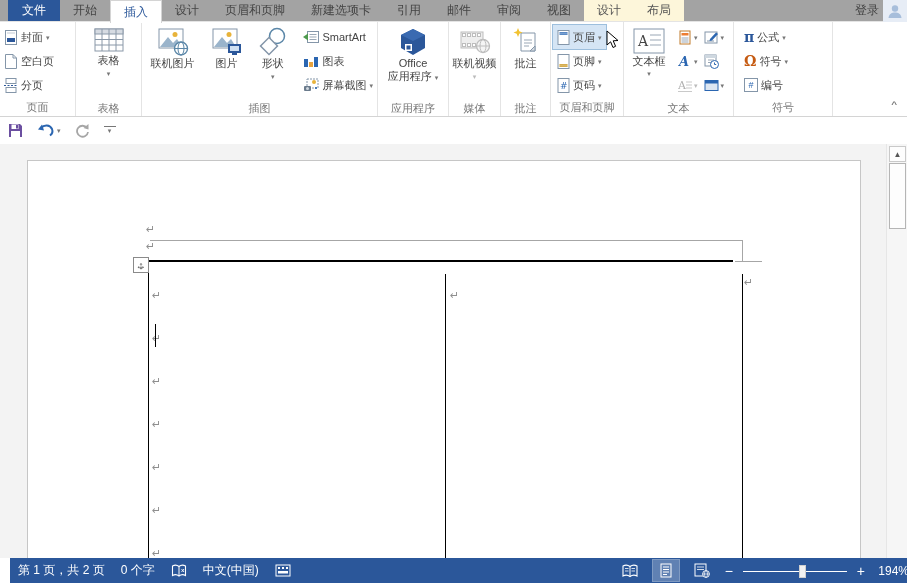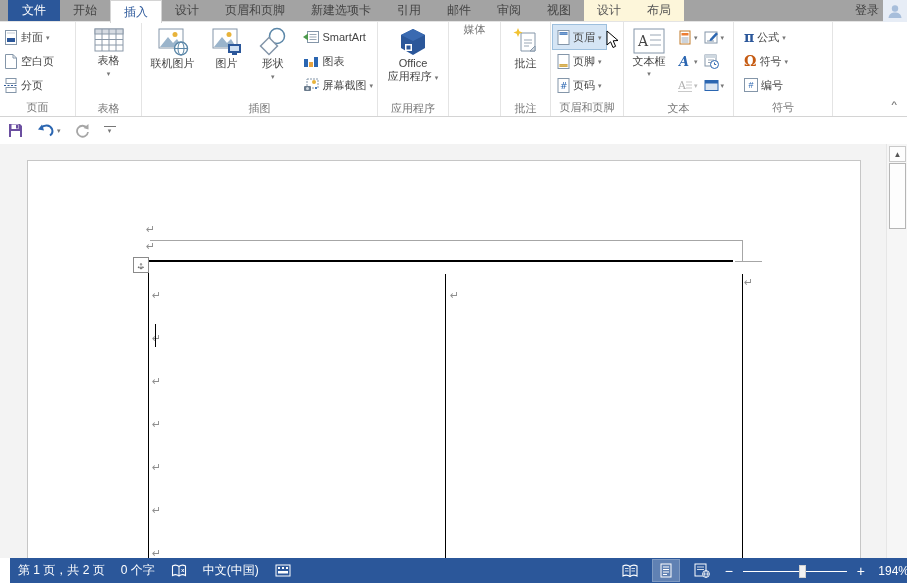--- a/index.html
+++ b/index.html
@@ -221,20 +221,40 @@
             <rect x="10.5" y="18.5" width="4" height="4" fill="#2b579a"></rect>
         </svg>
         <span class="bl">Office</span>
         <span class="bl"><span>应用程序</span> <span class="dd">▾</span></span>
       </div>
     </div>
     <div class="grp-label">应用程序</div>
   </div>
 
   <div class="grp" style="width:52px">
+    <div class="grp-body" style="justify-content:center;width:100%">
+      <div class="bigbtn">
+        <svg width="32" height="30" viewBox="0 0 32 30">
+          <rect x="2" y="5" width="22" height="16" fill="#eee" stroke="#bdbdbd"></rect>
+          <rect x="3.5" y="6.5" width="3" height="3" fill="#fff" stroke="#bdbdbd"></rect>
+            <rect x="8.5" y="6.5" width="3" height="3" fill="#fff" stroke="#bdbdbd"></rect>
+            <rect x="13.5" y="6.5" width="3" height="3" fill="#fff" stroke="#bdbdbd"></rect>
+            <rect x="18.5" y="6.5" width="3" height="3" fill="#fff" stroke="#bdbdbd"></rect>
+          <rect x="3.5" y="16.5" width="3" height="3" fill="#fff" stroke="#bdbdbd"></rect>
+            <rect x="8.5" y="16.5" width="3" height="3" fill="#fff" stroke="#bdbdbd"></rect>
+            <rect x="13.5" y="16.5" width="3" height="3" fill="#fff" stroke="#bdbdbd"></rect>
+            <rect x="18.5" y="16.5" width="3" height="3" fill="#fff" stroke="#bdbdbd"></rect>
+          <circle cx="24" cy="19" r="6.5" fill="#f5f5f5" stroke="#bdbdbd" stroke-width="1.3"></circle>
+            <ellipse cx="24" cy="19" rx="3" ry="6.5" fill="none" stroke="#bdbdbd"></ellipse>
+            <line x1="17.5" y1="19" x2="30.5" y2="19" stroke="#bdbdbd"></line>
+        </svg>
+        <span class="bl dis">联机视频</span>
+        <span class="dd dd-dis" style="margin-top:3px">▾</span>
+      </div>
+    </div>
     <div class="grp-label">媒体</div>
   </div>
 
 
   <div class="grp" style="width:50px">
     <div class="grp-body" style="justify-content:center;width:100%">
       <div class="bigbtn">
         <svg width="30" height="30" viewBox="0 0 30 30">
           <path d="M10 6 H24 V24 L19 24 L10 24 Z" fill="#fff" stroke="#8496a9"></path>
           <path d="M24 24 L19 24 L24 19 Z" fill="#d6dbe2" stroke="#8496a9"></path>

